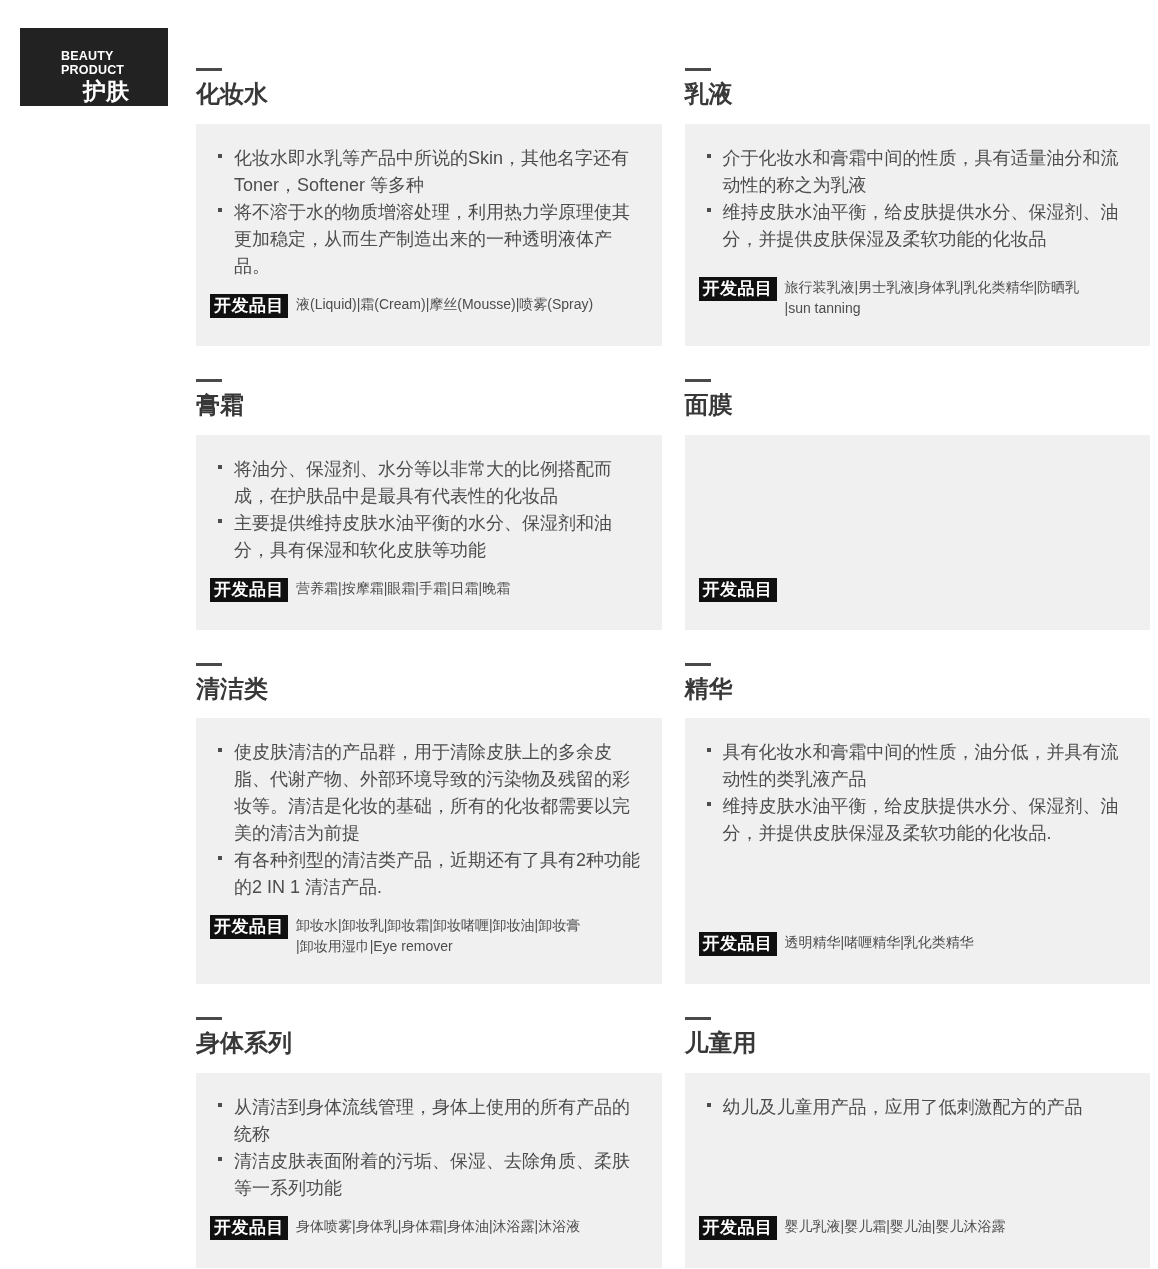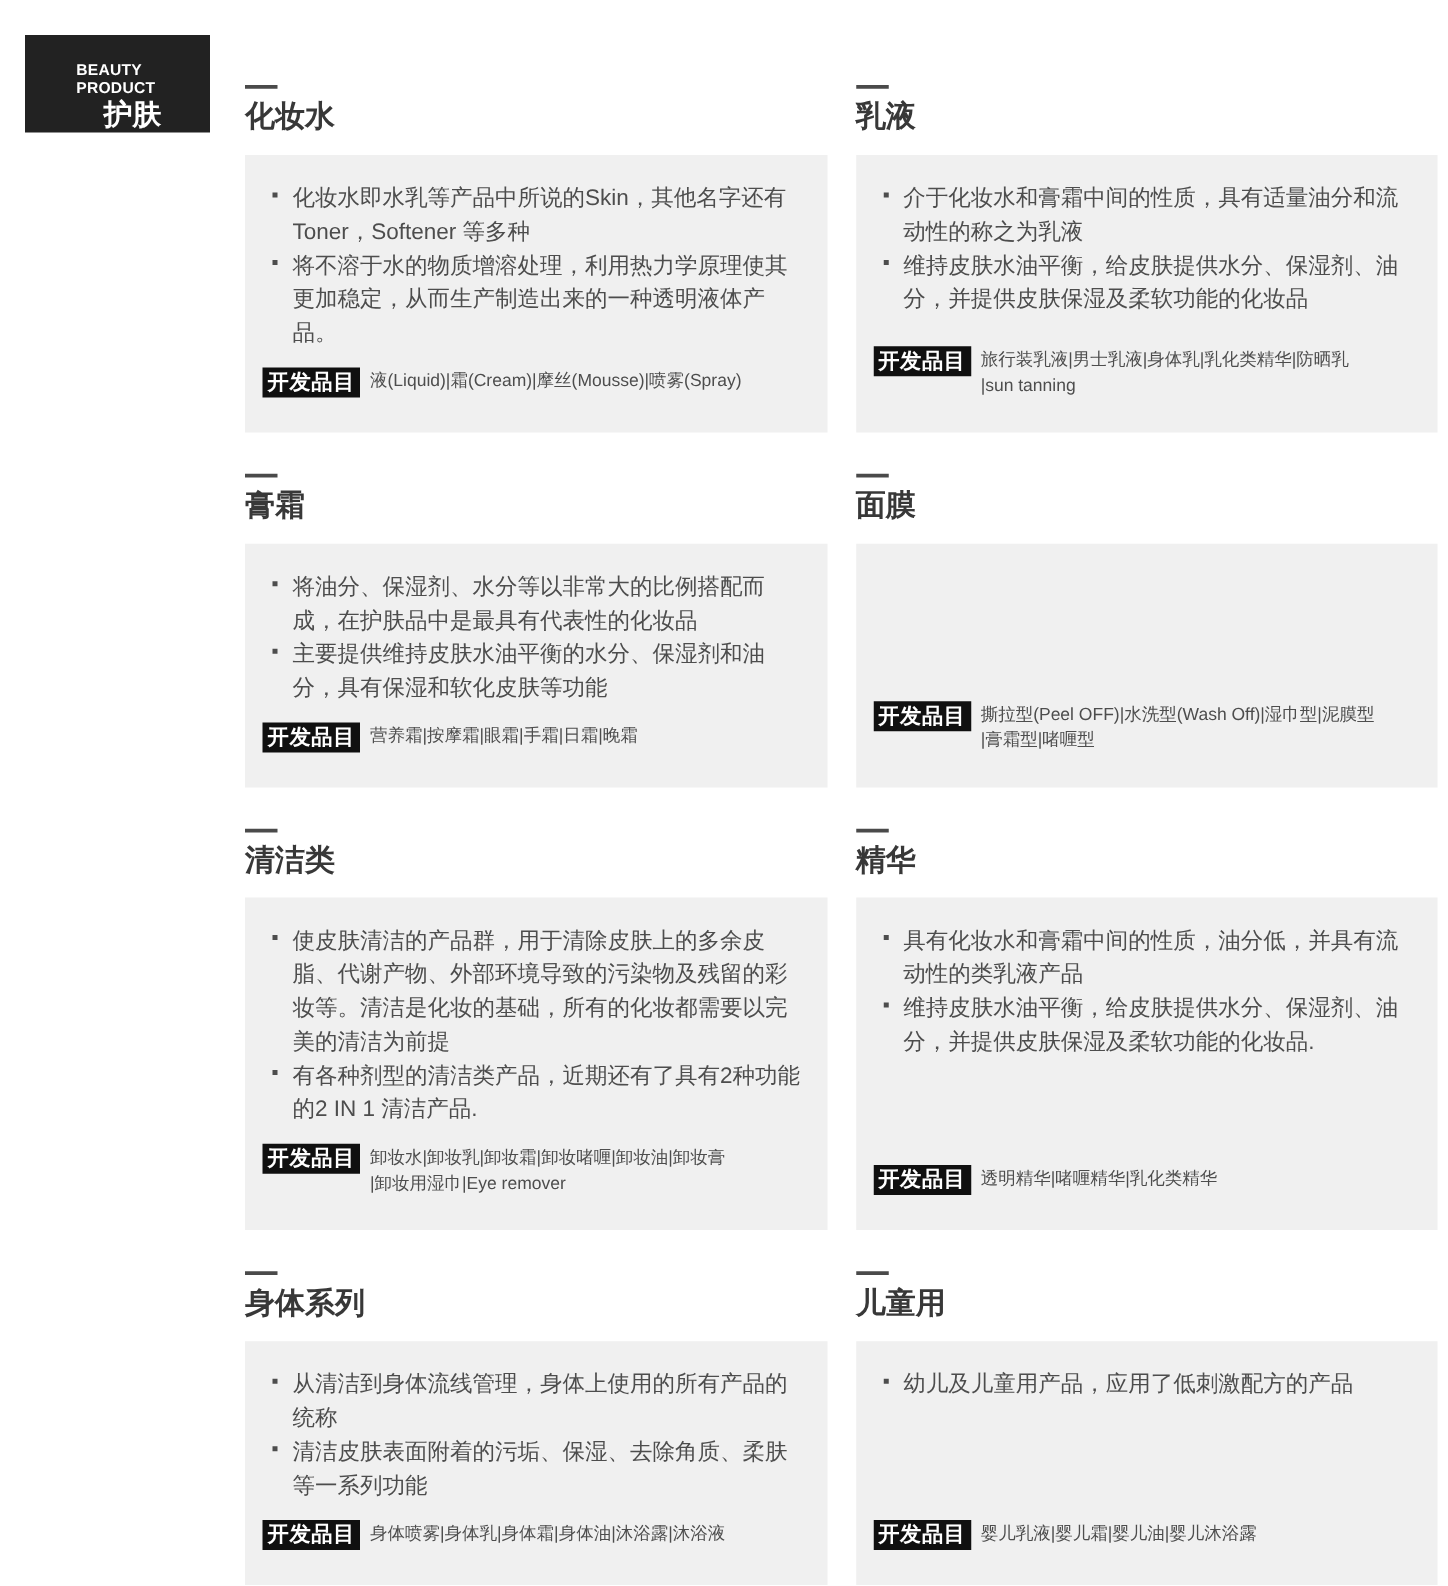--- a/index.html
+++ b/index.html
@@ -167,24 +167,20 @@
           </div>
       </div>
     </div>
   </section>
     <section class="section">
     <div class="section-dash"></div>
     <h2 class="section-title">面膜</h2>
     <div class="section-box">
       <div class="dev-row">
         <span class="dev-label">开发品目</span>
-        <div class="dev-items">
-            <div>撕拉型(Peel OFF)|水洗型(Wash Off)|湿巾型|泥膜型</div>
-            <div>|膏霜型|啫喱型</div>
-          </div>
       </div>
     </div>
   </section>
     <section class="section">
     <div class="section-dash"></div>
     <h2 class="section-title">清洁类</h2>
     <div class="section-box">
       <ul class="bullet-list">
           <li>使皮肤清洁的产品群，用于清除皮肤上的多余皮脂、代谢产物、外部环境导致的污染物及残留的彩妆等。清洁是化妆的基础，所有的化妆都需要以完美的清洁为前提</li>
           <li>有各种剂型的清洁类产品，近期还有了具有2种功能的2 IN 1 清洁产品.</li>

